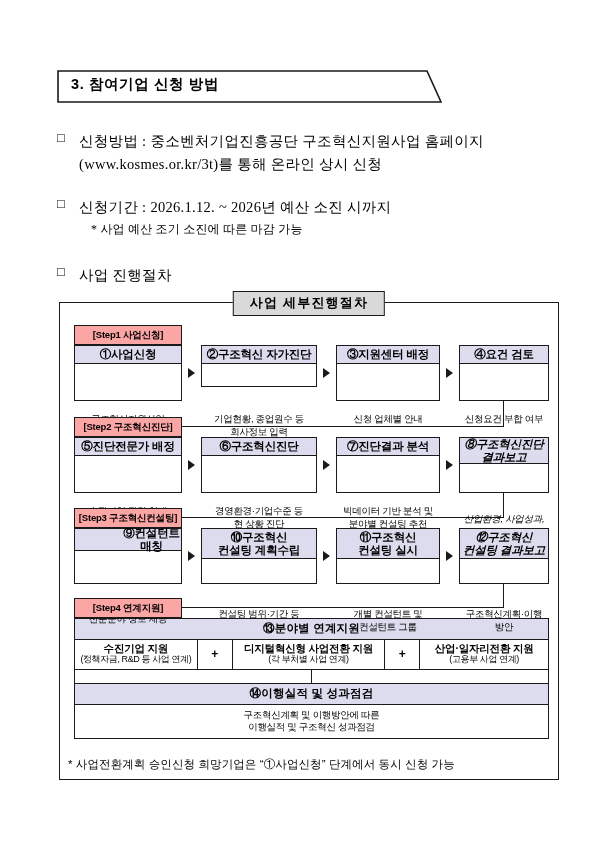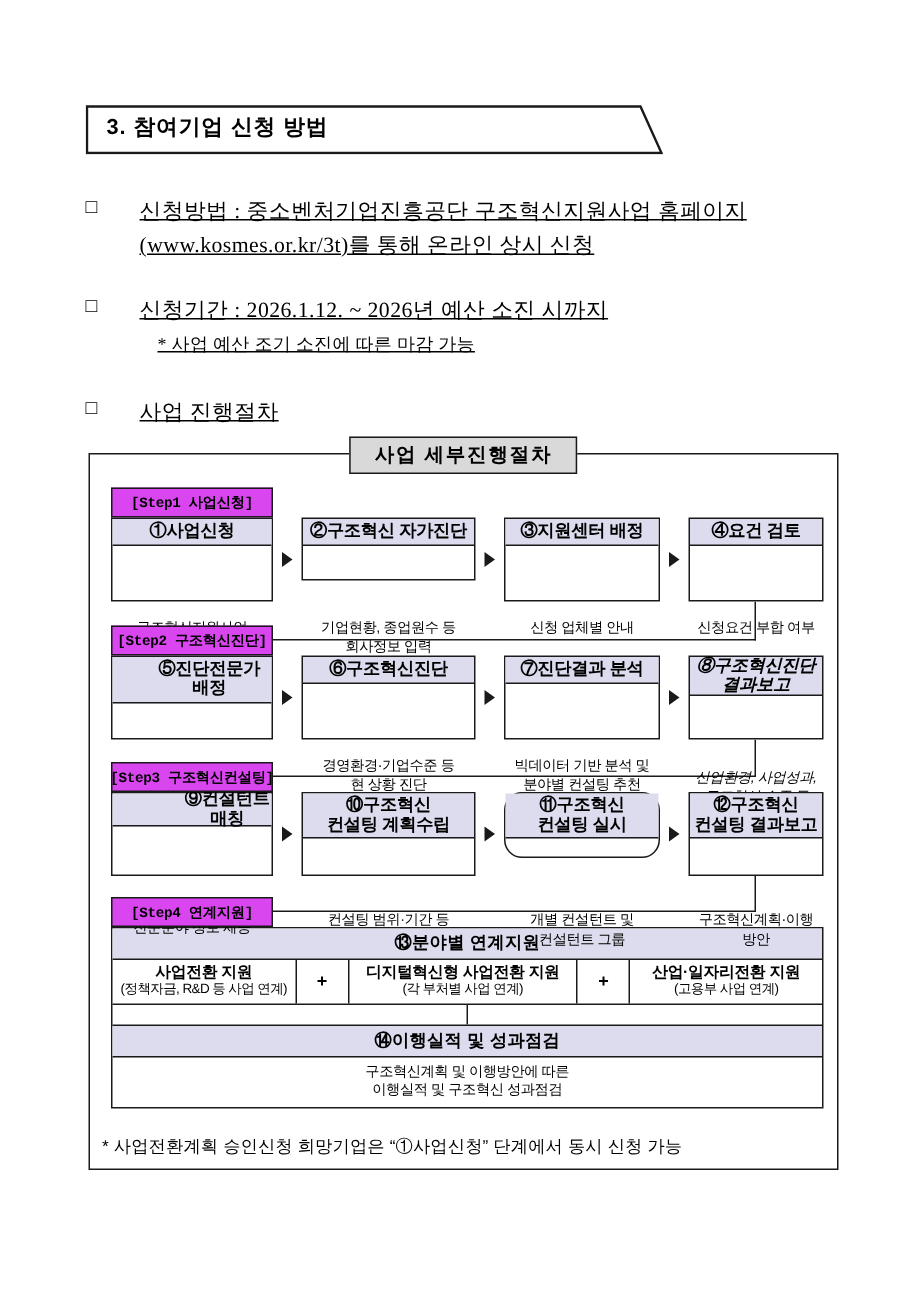--- a/index.html
+++ b/index.html
@@ -54,22 +54,21 @@
     font-family: "Liberation Serif", "DejaVu Serif", serif;
   }
   .bullet-mark {
     position: absolute;
     left: 0;
     top: 1px;
     font-size: 13px;
     line-height: 1;
   }
   .bullet-body {
-    margin-left: 36px;
-    text-decoration: underline;
+    margin-left: 22px;
   }
   .bullet-line {
     font-size: 14.5px;
     line-height: 23px;
     letter-spacing: 0.3px;
     white-space: nowrap;
   }
   .sub-note {
     font-size: 12px;
     line-height: 20px;
@@ -102,23 +101,23 @@
     font-size: 13px;
     letter-spacing: 1.2px;
     white-space: nowrap;
     z-index: 6;
   }
 
   
   .step-chip {
     position: absolute;
     border: 1.2px solid #1a1a1a;
-    background: #d946ef;
-    box-sizing: border-box;
-    font-family: Liberation Mono, monospace;
+    background: #fca5a5;
+    box-sizing: border-box;
+    font-family: Liberation Sans, sans-serif;
     font-weight: bold;
     font-size: 9.5px;
     display: flex;
     align-items: center;
     justify-content: center;
     letter-spacing: -0.2px;
     white-space: nowrap;
     z-index: 5;
   }
 
@@ -324,21 +323,21 @@
       <div class="pbox-head" style="height:22px;">④요건 검토</div>
       <div class="pbox-body">신청요건 부합 여부</div>
     </div>
 
     <div class="conn conn-v" style="left:443px; top:98px; height:26px;"></div>
     <div class="conn conn-h" style="left:122px; top:123px; width:322px;"></div>
 
     <div class="step-chip" style="left:14px; top:114px; width:108px; height:20px;">[Step2 구조혁신진단]</div>
 
     <div class="pbox" style="left:14px; top:134px; width:108px; height:56px;">
-      <div class="pbox-head" style="height:34px;padding-left:24px;">⑤진단전문가 배정</div>
+      <div class="pbox-head" style="height:34px;">⑤진단전문가 배정</div>
       <div class="pbox-body">수진기업 진단 안내</div>
     </div>
     <div class="arrow" style="left:128px; top:157px;"></div>
 
     <div class="pbox" style="left:141px; top:134px; width:116px; height:56px;">
       <div class="pbox-head" style="height:22px;">⑥구조혁신진단</div>
       <div class="pbox-body">경영환경·기업수준 등<br>현 상황 진단</div>
     </div>
     <div class="arrow" style="left:263px; top:157px;"></div>
 
@@ -363,42 +362,42 @@
       <div class="pbox-body">컨설턴트 경력 및<br>전문분야 정보 제공</div>
     </div>
     <div class="arrow" style="left:128px; top:248px;"></div>
 
     <div class="pbox" style="left:141px; top:225px; width:116px; height:56px;">
       <div class="pbox-head two-line" style="height:30px;">⑩구조혁신<br>컨설팅 계획수립</div>
       <div class="pbox-body">컨설팅 범위·기간 등</div>
     </div>
     <div class="arrow" style="left:263px; top:248px;"></div>
 
-    <div class="pbox" style="left:276px; top:225px; width:104px; height:44px;border-radius:12px;">
+    <div class="pbox" style="left:276px; top:225px; width:104px; height:56px;">
       <div class="pbox-head two-line" style="height:30px;">⑪구조혁신<br>컨설팅 실시</div>
       <div class="pbox-body">개별 컨설턴트 및<br>컨설턴트 그룹</div>
     </div>
     <div class="arrow" style="left:386px; top:248px;"></div>
 
     <div class="pbox" style="left:399px; top:225px; width:90px; height:56px;">
-      <div class="pbox-head two-line" style="height:30px;">⑫구조혁신<br>컨설팅 결과보고</div>
+      <div class="pbox-head two-line" style="height:30px;font-style:italic;">⑫구조혁신<br>컨설팅 결과보고</div>
       <div class="pbox-body">구조혁신계획·이행방안</div>
     </div>
 
     <div class="conn conn-v" style="left:443px; top:281px; height:24px;"></div>
     <div class="conn conn-h" style="left:122px; top:304px; width:322px;"></div>
 
     <div class="step-chip" style="left:14px; top:295px; width:108px; height:20px;">[Step4 연계지원]</div>
 
     <div class="s4" style="left:14px; top:315px; width:475px;">
       <div class="s4-title">⑬분야별 연계지원</div>
 
       <div class="s4-cols">
         <div class="s4-col" style="flex:1;">
-          <div class="t">사업전환 지원</div>
+          <div class="t">수진기업 지원</div>
           <div class="s">(정책자금, R&amp;D 등 사업 연계)</div>
         </div>
         <div class="s4-plus">+</div>
         <div class="s4-col" style="flex:1.25;">
           <div class="t">디지털혁신형 사업전환 지원</div>
           <div class="s">(각 부처별 사업 연계)</div>
         </div>
         <div class="s4-plus">+</div>
         <div class="s4-col" style="flex:1.05;">
           <div class="t">산업·일자리전환 지원</div>

